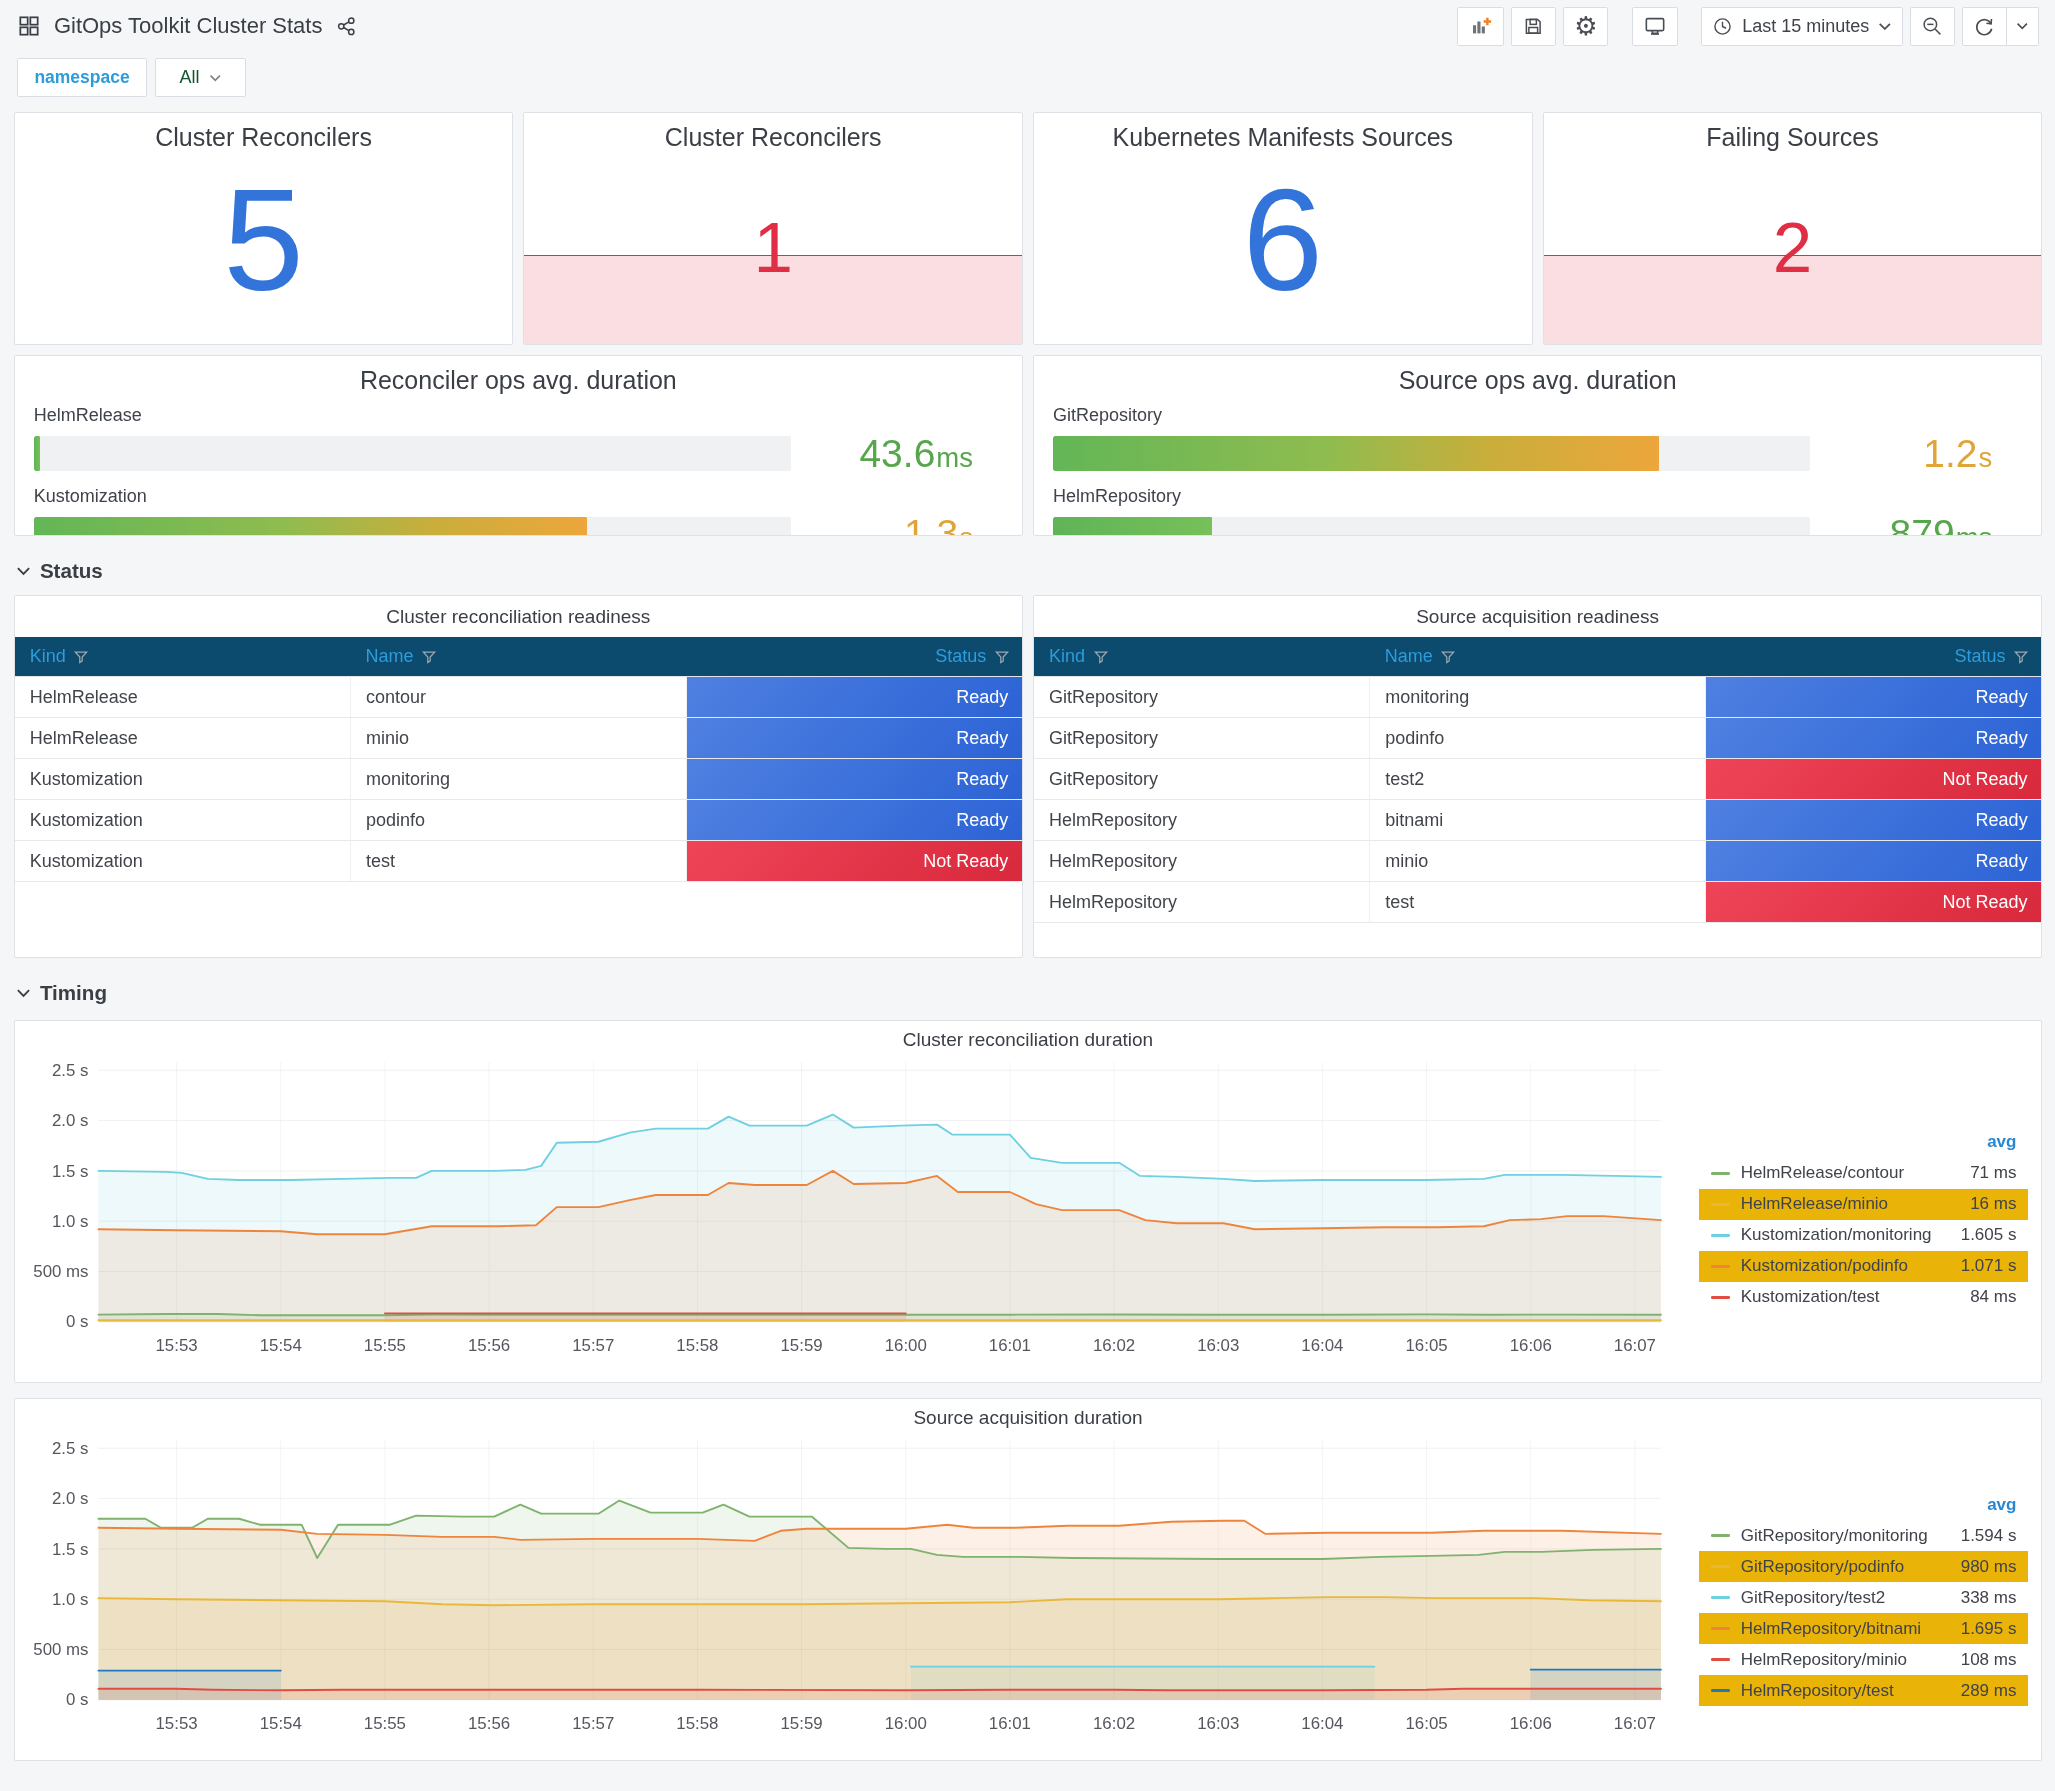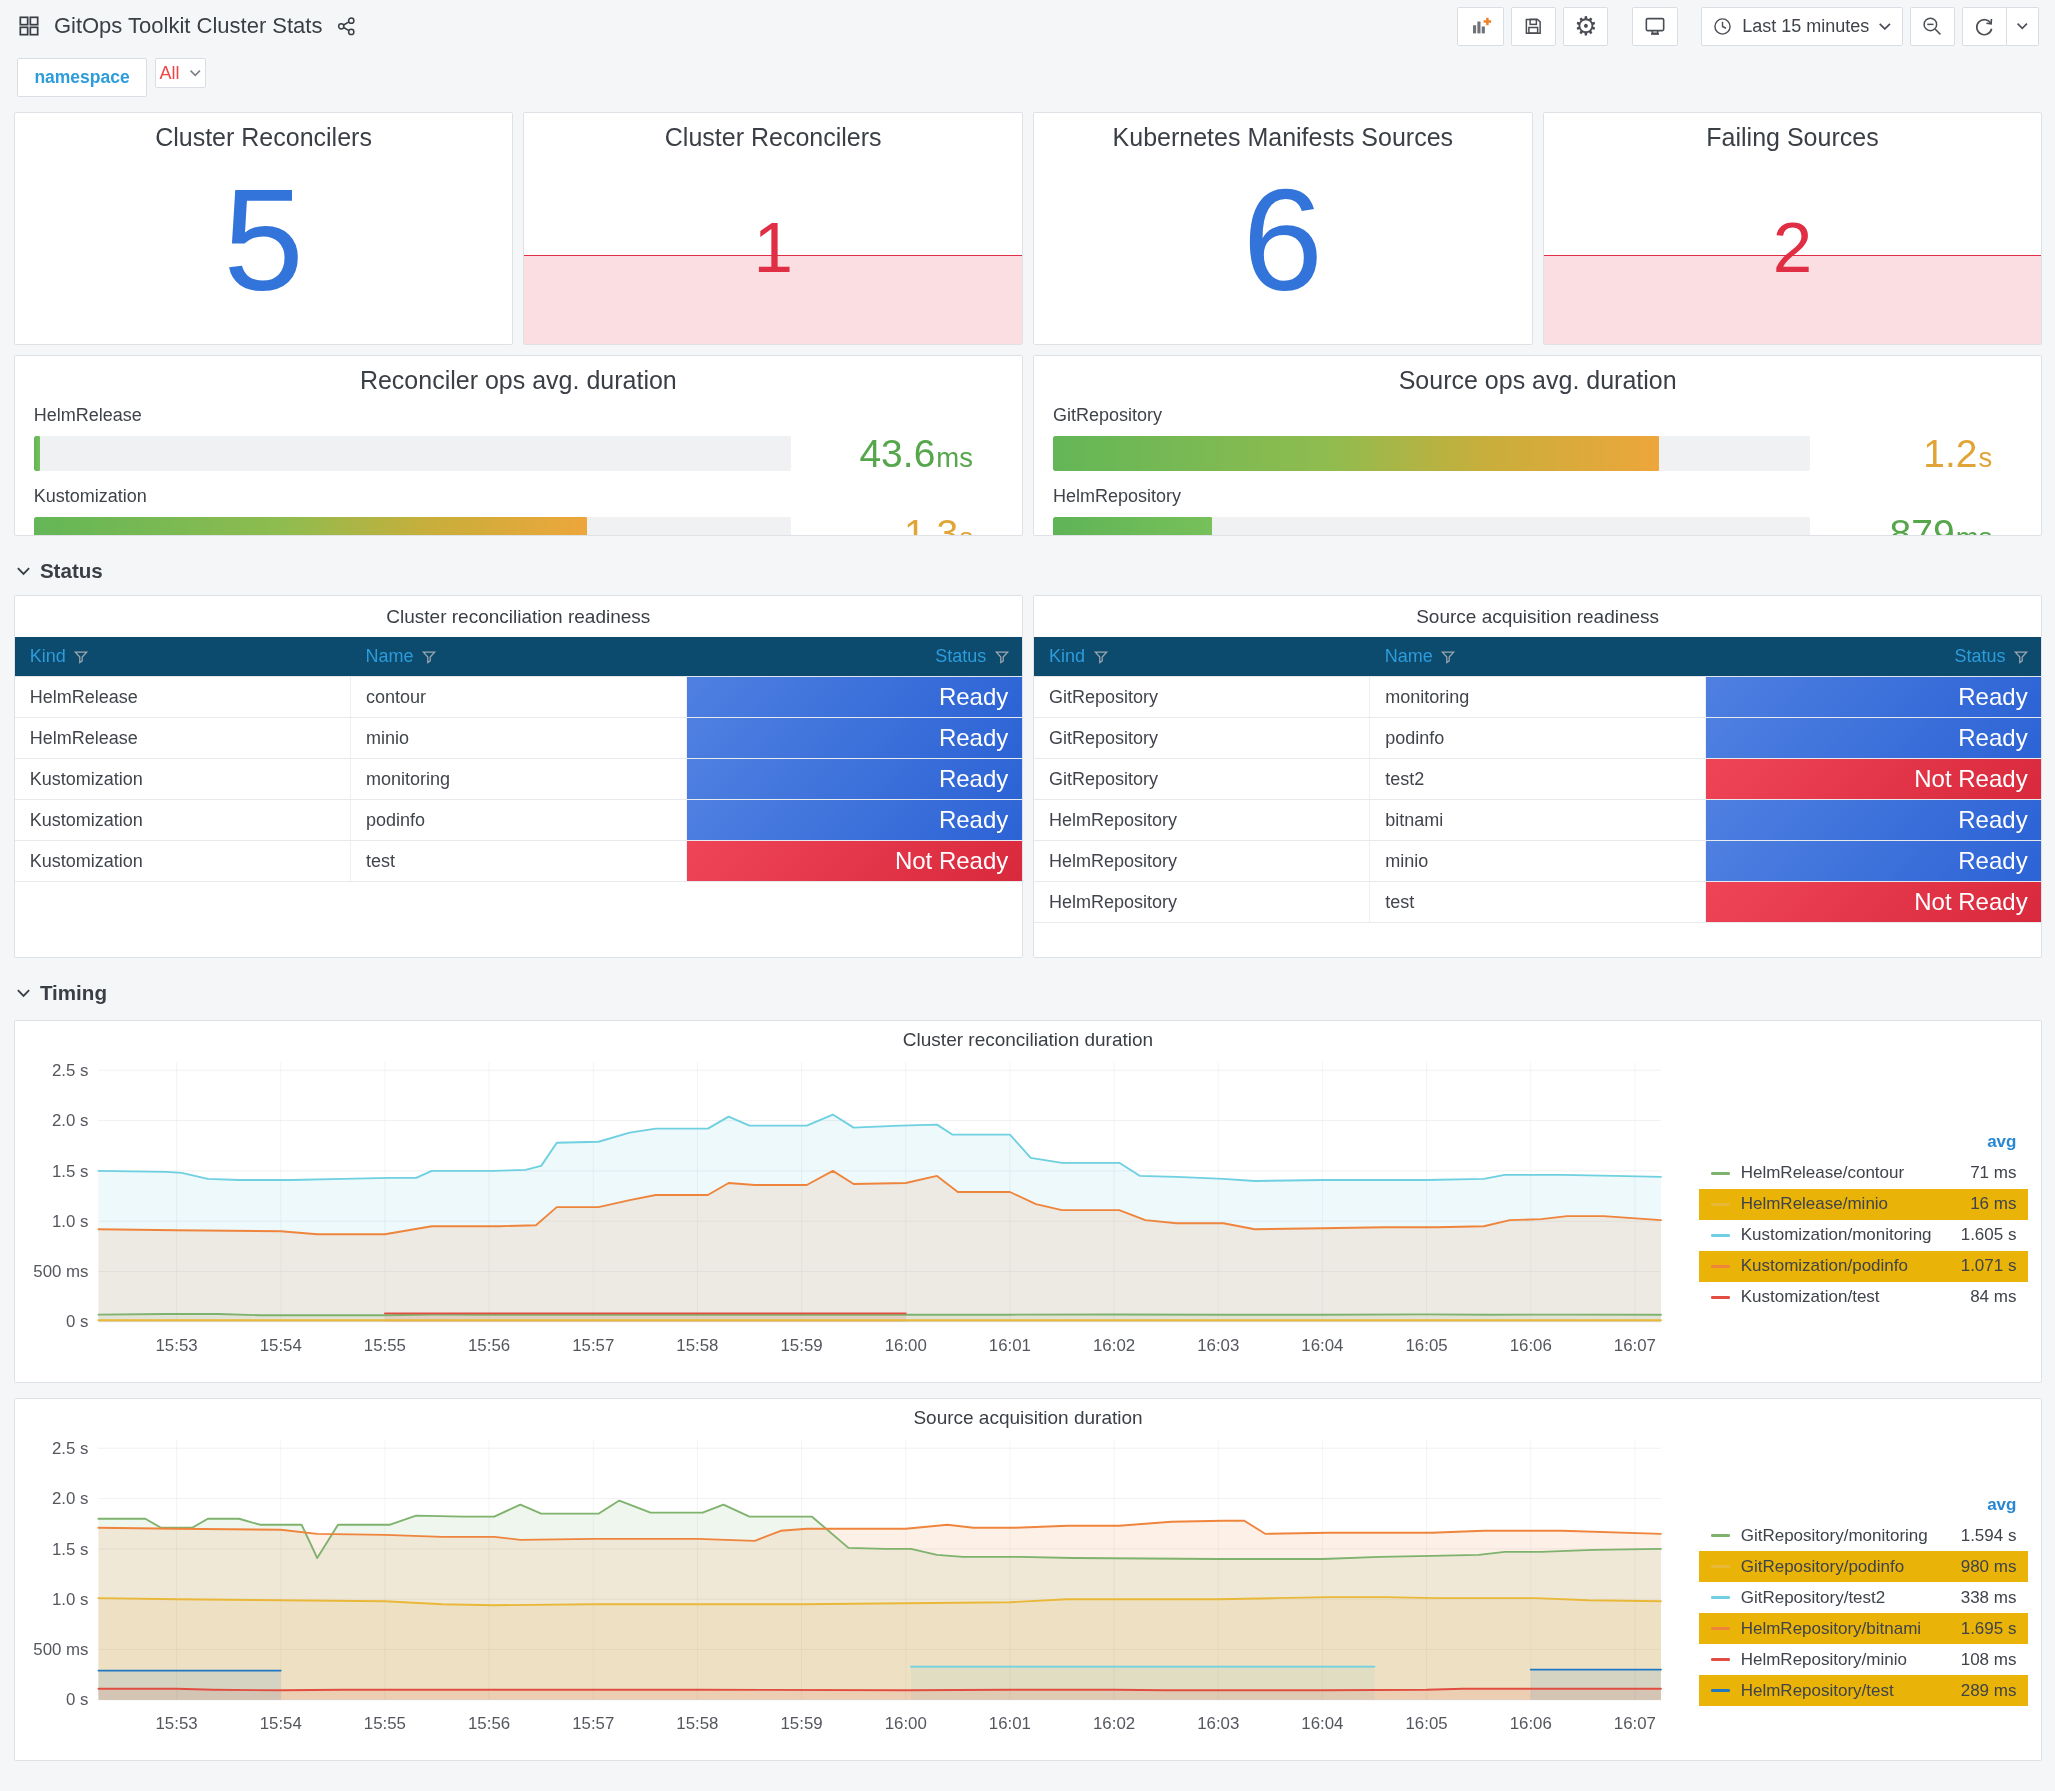--- a/index.html
+++ b/index.html
@@ -22,22 +22,22 @@
   .time-label { font-size:18px; color:#3F434A; }
   .refresh-group { display:flex; margin-left:0; }
   .refresh-group .tb-btn:first-child { border-radius:1.9px 0 0 1.9px; }
   .refresh-group .tb-btn:last-child { border-radius:0 1.9px 1.9px 0; border-left:none; min-width:32px; padding:0 6.2px; }
   .u-icon { font-size:26px; line-height:1; color:#4A4E54; }
 
   
   .filters { display:flex; gap:8.7px; margin:6.2px 0 15px 3.7px; }
   .var-label { height:39px; display:flex; align-items:center; padding:0 16px; font-size:17.5px; font-weight:700;
     color:#2D9CDB; background:#fff; border:0.6px solid #D9DEE4; border-radius:1.9px; cursor:pointer; }
-  .var-value { height:30px; display:flex; align-items:center; gap:10px; padding:0 3px; font-size:18px;
-    color:#ef4444; background:#fff; border:0.6px solid #D9DEE4; border-radius:1.9px; cursor:pointer; }
+  .var-value { height:39px; display:flex; align-items:center; gap:10px; padding:0 23px; font-size:18px;
+    color:#14532d; background:#fff; border:0.6px solid #D9DEE4; border-radius:1.9px; cursor:pointer; }
 
   
   .panel { background:#fff; border:0.6px solid #DEE2E6; border-radius:1.9px; position:relative; overflow:hidden; }
   .panel-title { font-size:25px; font-weight:500; color:#3A3E45; text-align:center; padding-top:10px; }
 
   
   .stats-row { display:grid; grid-template-columns:repeat(4,1fr); gap:10px; height:233px; }
   .stat-value { position:absolute; left:50%; top:55%; transform:translate(-50%,-50%); font-weight:500; line-height:1; }
   .stat-blue { font-size:145px; color:#3274D9; }
   .stat-red  { font-size:71px; color:#E02F44; top:58%; z-index:2; }
@@ -65,21 +65,21 @@
   .tbl-title { font-size:19px; font-weight:500; color:#3A3E45; text-align:center; padding:10px 0 8.7px; }
   table { width:100%; border-collapse:collapse; table-layout:fixed; }
   th { background:#0c4a6e; height:40px; text-align:center; padding-left:15px;
     border-bottom:0.6px solid #E2E6EA; cursor:pointer; }
   th .th-inner { display:flex; align-items:center; gap:7.5px; font-size:18px; font-weight:500; color:#2D9CDB; }
   th.col-status .th-inner { justify-content:flex-end; padding-right:11.2px; }
   td { height:41px; font-size:18px; color:#41454B; border-bottom:0.6px solid #E7EAED;
     padding-left:15px; border-right:0.6px solid #EDEFF2; }
   td.col-status { padding:0; border-right:none; }
   .status-pill { height:100%; display:flex; align-items:center; justify-content:flex-end;
-    padding-right:13.7px; color:#fff; font-size:24px;padding-left:48px; }
+    padding-right:13.7px; color:#fff; font-size:18px;padding-left:48px; }
   .st-ready    { background:linear-gradient(135deg,#4F80E1 0%,#2C63D5 100%); }
   .st-notready { background:linear-gradient(135deg,#EF4458 0%,#D9293C 100%); }
 
   
   .chart-panel { height:363px; margin-top:15px; }
   .chart-title { font-size:19px; font-weight:500; color:#3A3E45; text-align:center; padding-top:8.7px; }
   .chart-body { display:flex; height:318px; padding:0 5px 0 2.5px; }
   .plot { flex:1; }
   .legend { width:337px; display:flex; flex-direction:column; justify-content:center; padding:19px 8.7px 0 0; }
   .legend-row { display:flex; align-items:center; height:31px; padding:0 11.2px; font-size:17px; color:#3F434A; }

